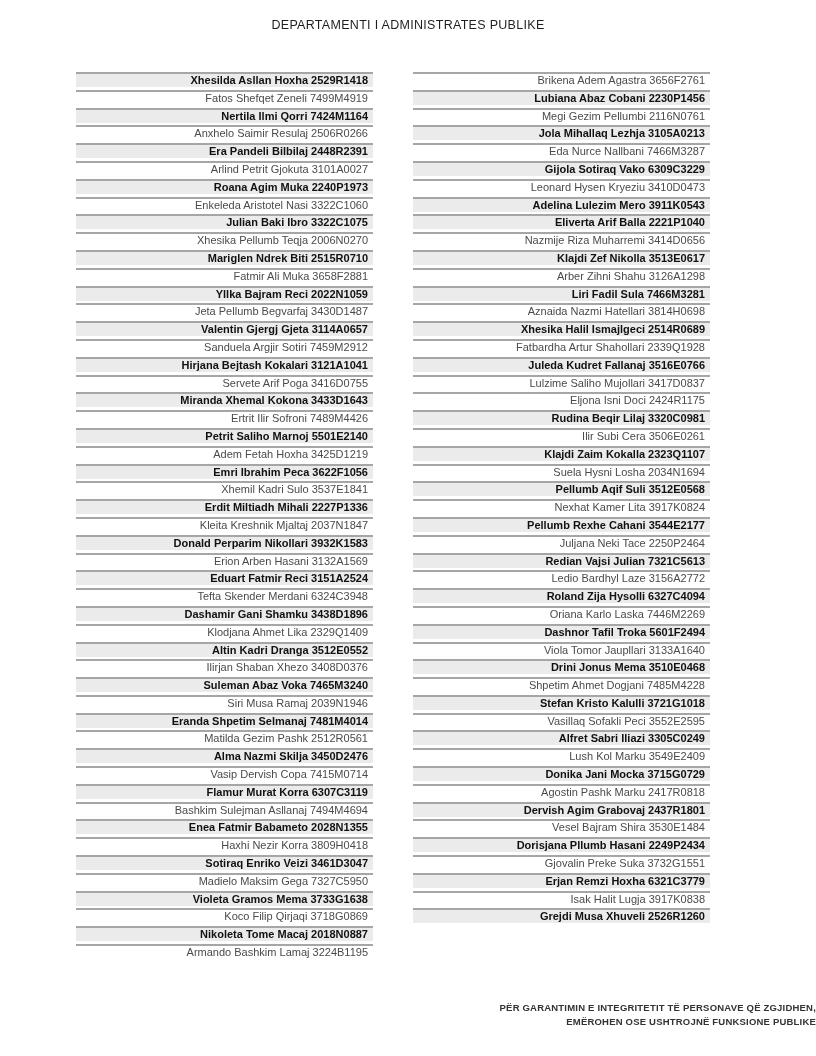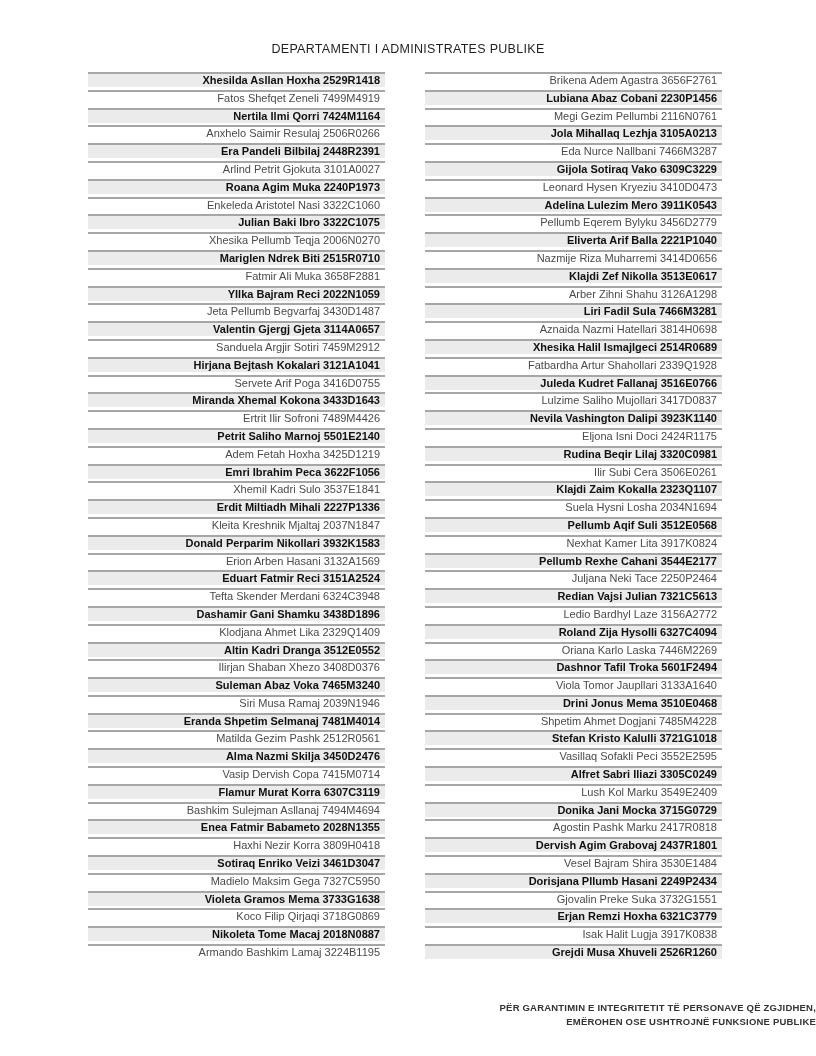--- a/index.html
+++ b/index.html
@@ -5,29 +5,29 @@
   html, body { margin: 0; padding: 0; }
   body {
     width: 816px; height: 1056px;
     background: #ffffff;
     font-family: "Liberation Sans", sans-serif;
     position: relative;
     overflow: hidden;
   }
   .doc-title {
     position: absolute;
-    top: 42px; left: 0; right: 0;
+    top: 18px; left: 0; right: 0;
     text-align: center;
     font-size: 12.5px;
     letter-spacing: 0.3px;
     color: var(--title_text, #1f1f1f);
   }
   .list-wrap {
     position: absolute;
-    top: 72px; left: 88px;
+    top: 72px; left: 76px;
     width: 634px;
     display: flex;
     gap: 40px;
   }
   .col { width: 297px; }
   .row {
     box-sizing: border-box;
     height: 15px;
     margin-bottom: 2.8px;
     border-top: 2px solid var(--row_border, #a6a6a6);
@@ -116,32 +116,30 @@
     </div>
   <div class="col">
       <div class="row">Brikena Adem Agastra 3656F2761</div>
       <div class="row shaded">Lubiana Abaz Cobani 2230P1456</div>
       <div class="row">Megi Gezim Pellumbi 2116N0761</div>
       <div class="row shaded">Jola Mihallaq Lezhja 3105A0213</div>
       <div class="row">Eda Nurce Nallbani 7466M3287</div>
       <div class="row shaded">Gijola Sotiraq Vako 6309C3229</div>
       <div class="row">Leonard Hysen Kryeziu 3410D0473</div>
       <div class="row shaded">Adelina Lulezim Mero 3911K0543</div>
-      <div class="row">Pellumb Eqerem Bylyku 3456D2779</div>
       <div class="row shaded">Eliverta Arif Balla 2221P1040</div>
       <div class="row">Nazmije Riza Muharremi 3414D0656</div>
       <div class="row shaded">Klajdi Zef Nikolla 3513E0617</div>
       <div class="row">Arber Zihni Shahu 3126A1298</div>
       <div class="row shaded">Liri Fadil Sula 7466M3281</div>
       <div class="row">Aznaida Nazmi Hatellari 3814H0698</div>
       <div class="row shaded">Xhesika Halil Ismajlgeci 2514R0689</div>
       <div class="row">Fatbardha Artur Shahollari 2339Q1928</div>
       <div class="row shaded">Juleda Kudret Fallanaj 3516E0766</div>
       <div class="row">Lulzime Saliho Mujollari 3417D0837</div>
-      <div class="row shaded">Nevila Vashington Dalipi 3923K1140</div>
       <div class="row">Eljona Isni Doci 2424R1175</div>
       <div class="row shaded">Rudina Beqir Lilaj 3320C0981</div>
       <div class="row">Ilir Subi Cera 3506E0261</div>
       <div class="row shaded">Klajdi Zaim Kokalla 2323Q1107</div>
       <div class="row">Suela Hysni Losha 2034N1694</div>
       <div class="row shaded">Pellumb Aqif Suli 3512E0568</div>
       <div class="row">Nexhat Kamer Lita 3917K0824</div>
       <div class="row shaded">Pellumb Rexhe Cahani 3544E2177</div>
       <div class="row">Juljana Neki Tace 2250P2464</div>
       <div class="row shaded">Redian Vajsi Julian 7321C5613</div>

